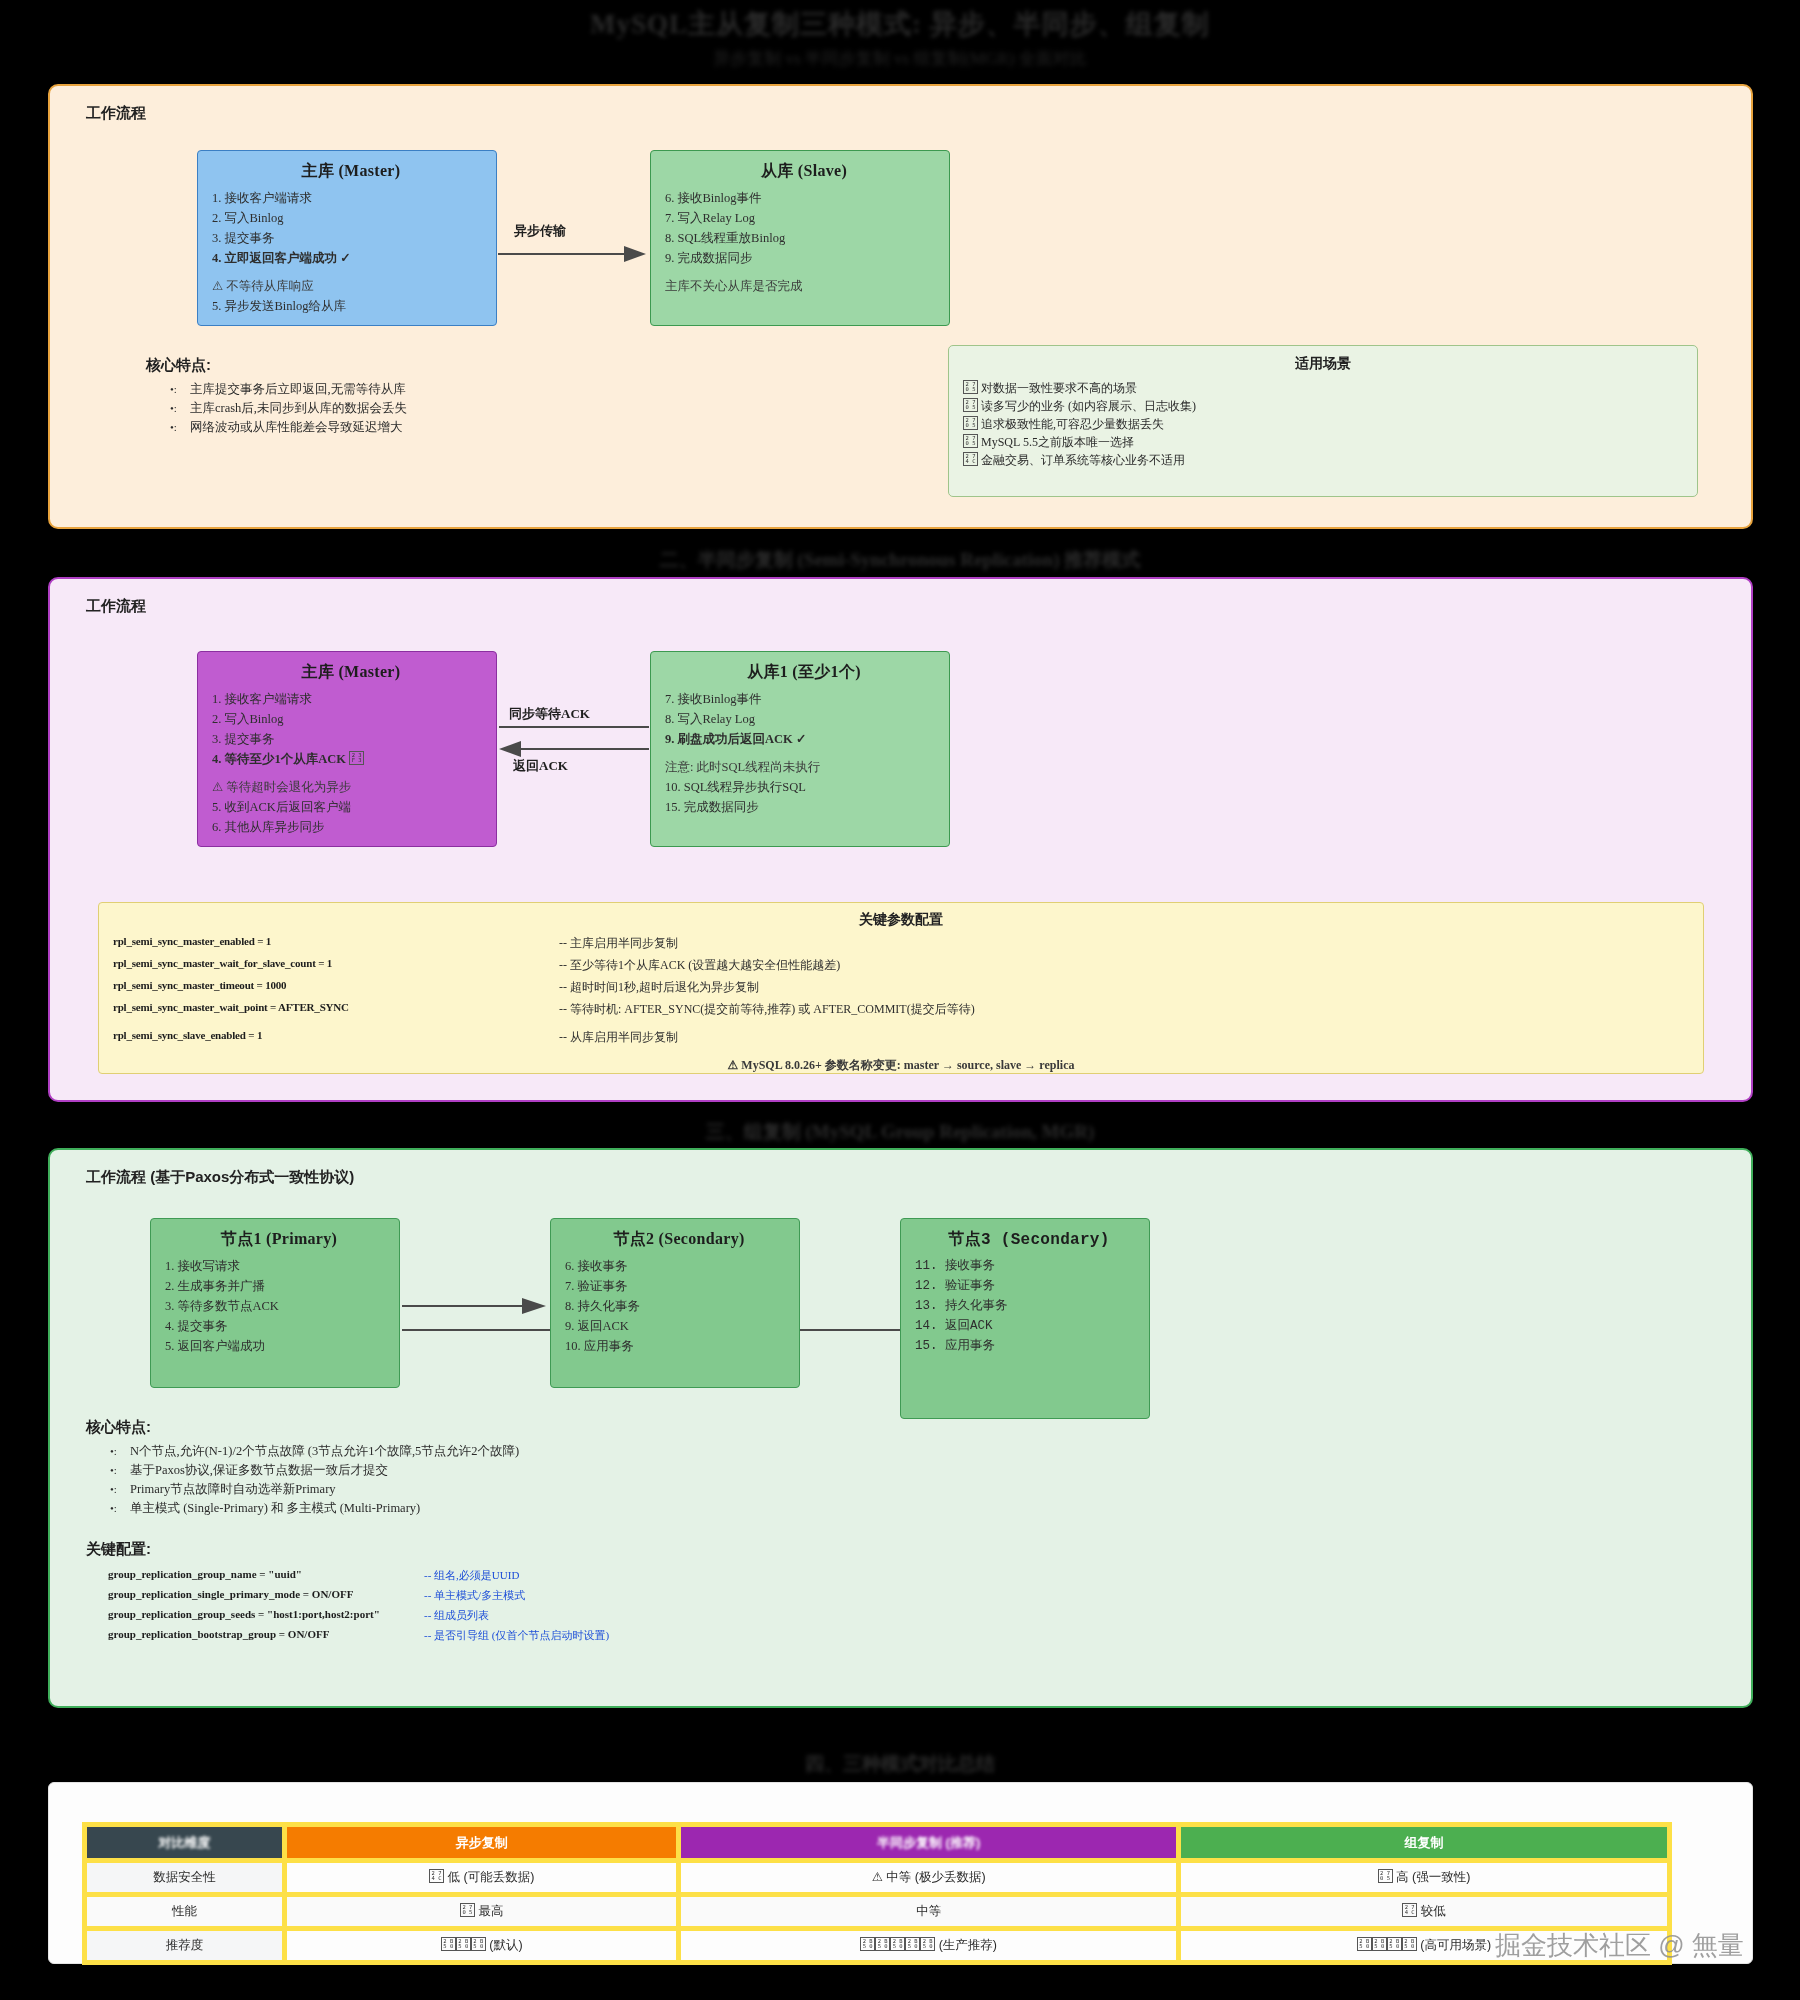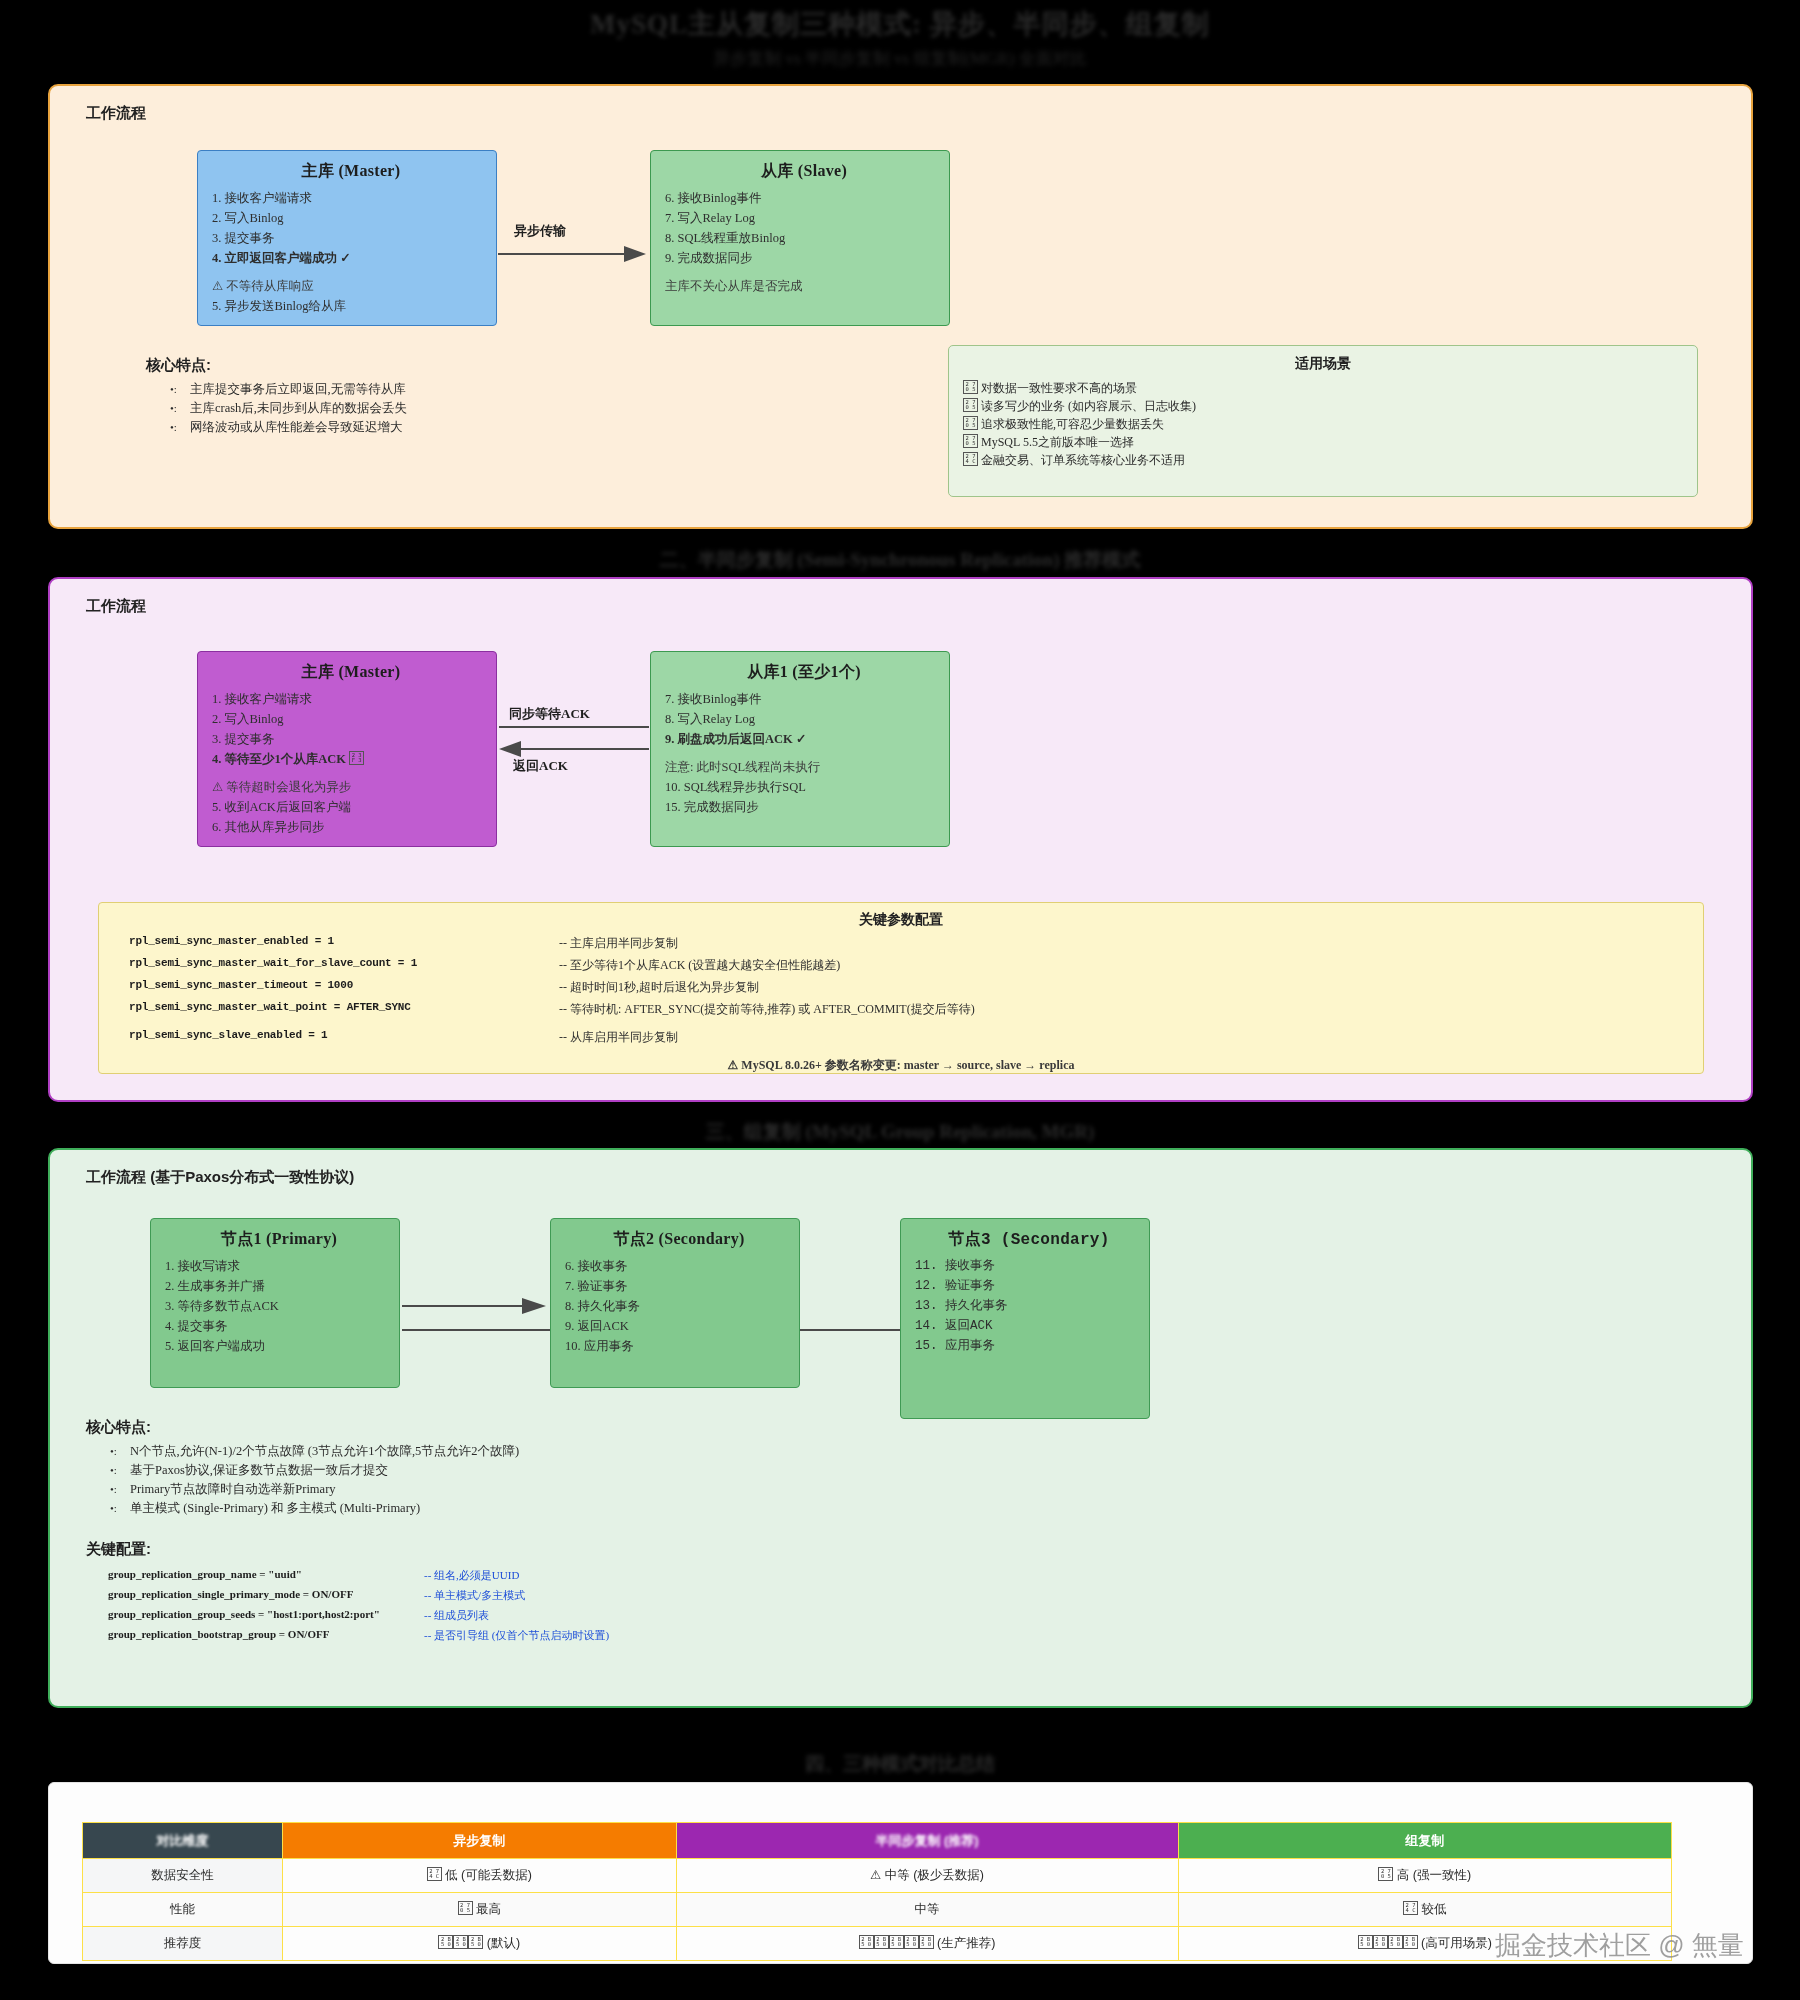--- a/index.html
+++ b/index.html
@@ -152,22 +152,22 @@
   #cfgbox {
     position:absolute; left:98px; top:902px; width:1606px; height:172px;
     background:#fdf6cc; border:1.5px solid #e0cf74; border-radius:4px;
   }
   #cfgbox .cfg-title {
     text-align:center; font-size:14px; font-weight:bold; color:#222;
     padding-top:8px; font-family:"Liberation Sans",sans-serif;
   }
   .cfg-row { position:relative; height:22px; }
   .cfg-k {
-    position:absolute; left:30px; font-size:11px;
-    font-family:Liberation Mono, monospace; font-weight:bold; color:#1d1d1d;
+    position:absolute; left:14px; font-size:11px;
+    font-family:Liberation Serif, serif; font-weight:bold; color:#1d1d1d;
     letter-spacing:-.2px;
   }
   .cfg-c {
     position:absolute; left:460px; font-size:12px; color:#2e2e2e;
     white-space:nowrap;
   }
   #cfgbox .cfg-rows { padding-top:6px; }
   .cfg-note {
     text-align:center; font-size:12px; color:#3a3a3a; margin-top:6px;
     font-weight:bold;
@@ -178,21 +178,21 @@
   .gcfg-k { position:absolute; left:0; font-size:11px; font-weight:bold; color:#1d1d1d; }
   .gcfg-c { position:absolute; left:316px; font-size:11px; color:#1d4ed8; white-space:nowrap; }
 
   
   table.cmp {
     position:absolute; left:82px; top:1822px;
     width:1590px; border-collapse:collapse;
     font-family:"Liberation Sans","DejaVu Sans",sans-serif;
   }
   table.cmp th, table.cmp td {
-    border:1px solid #fde047;
+    border:5px solid #fde047;
     text-align:center;
     font-size:12.5px;
     color:#2a2a2a;
     height:34px;
     padding:0 4px;
   }
   table.cmp th { color:#fff; font-weight:bold; font-size:13px; height:36px; }
   th.c0 { background:#37474f; width:200px; }
   th.c1 { background:#f57c00; }
   th.c2 { background:#9c27b0; }

